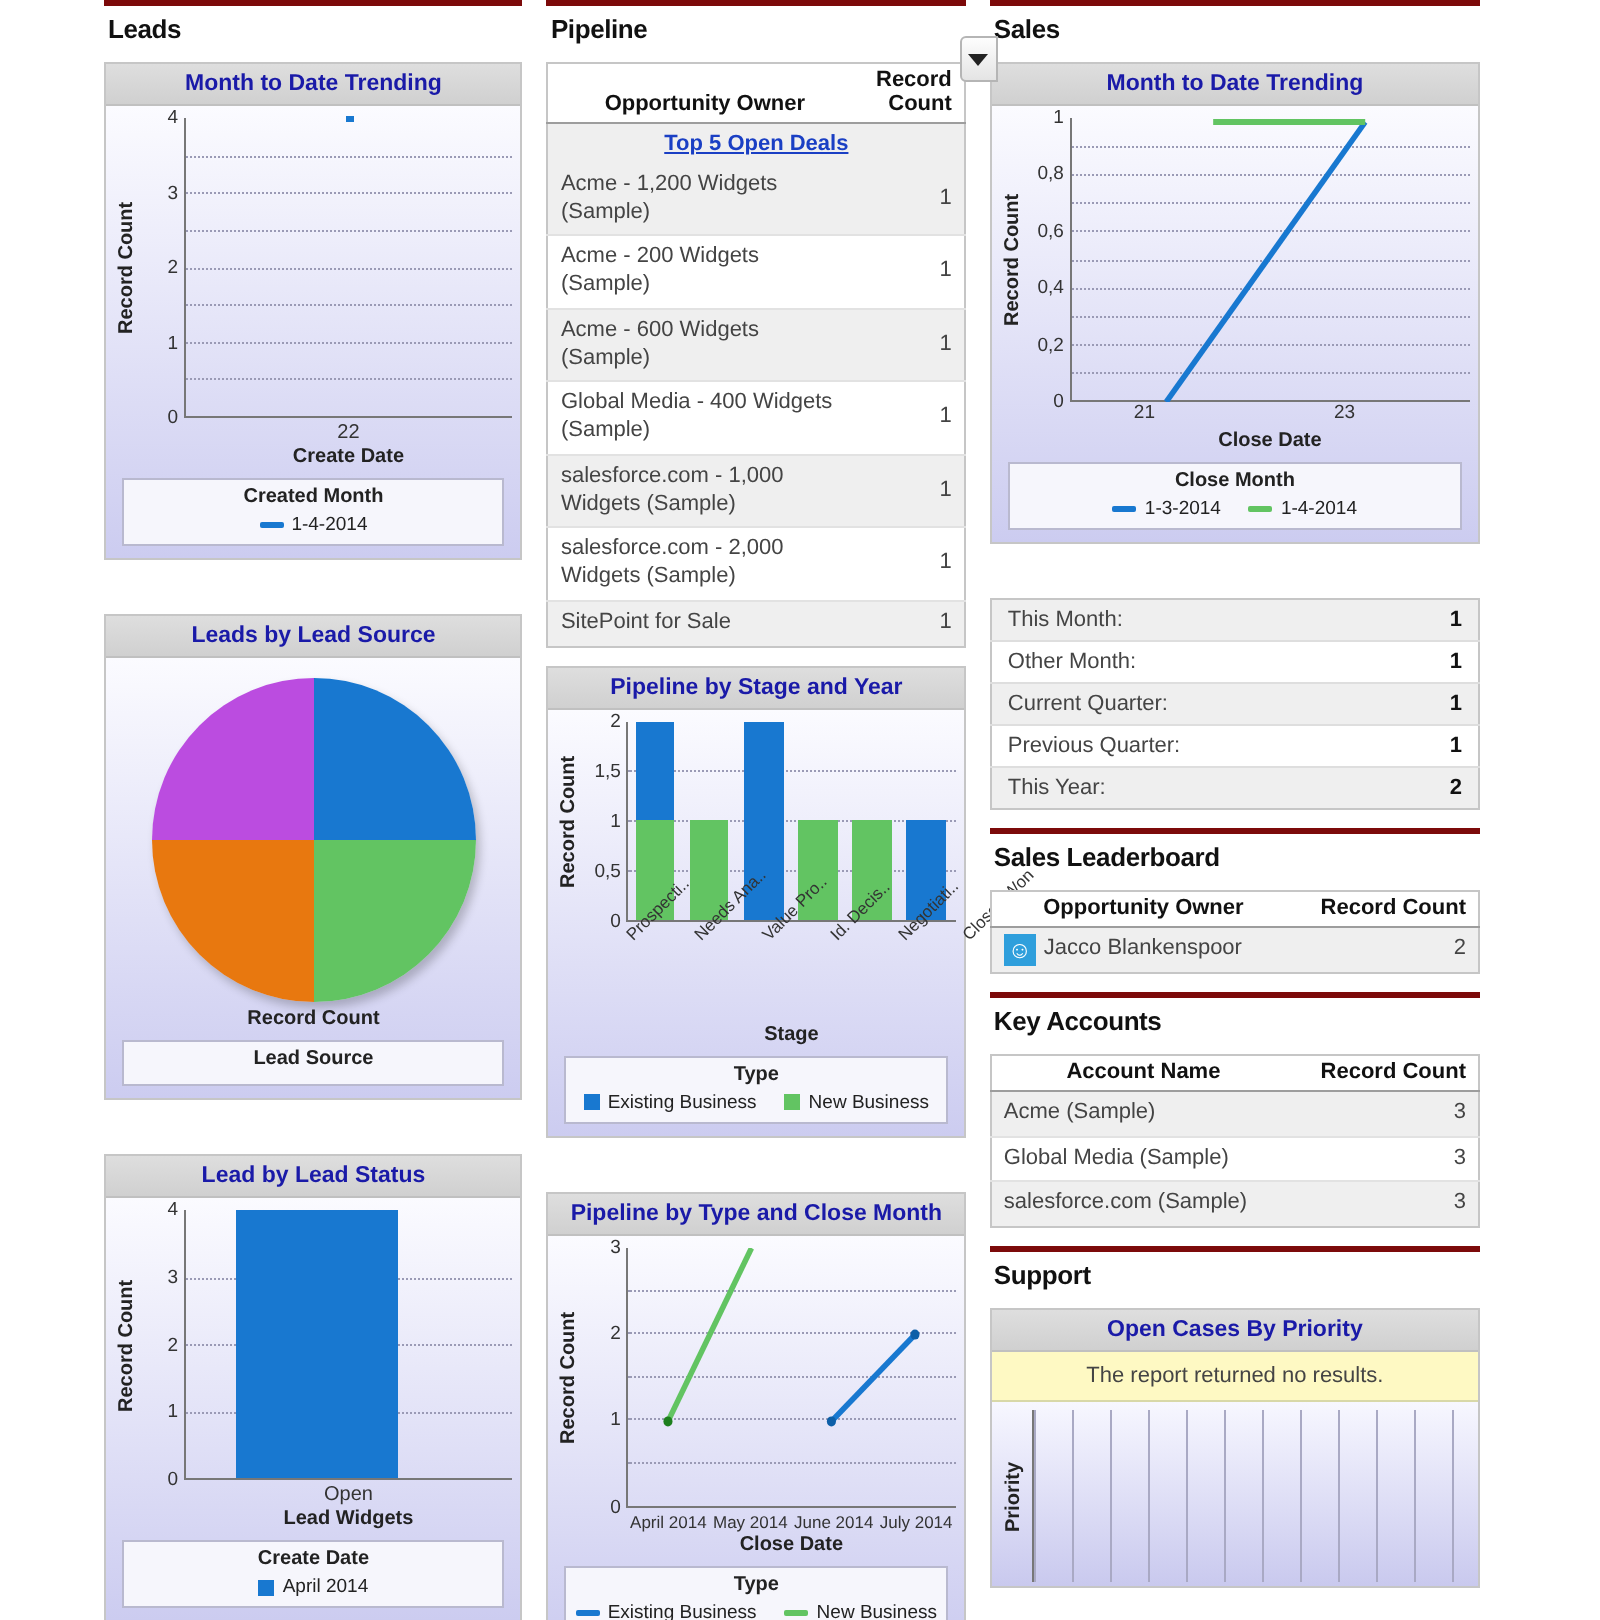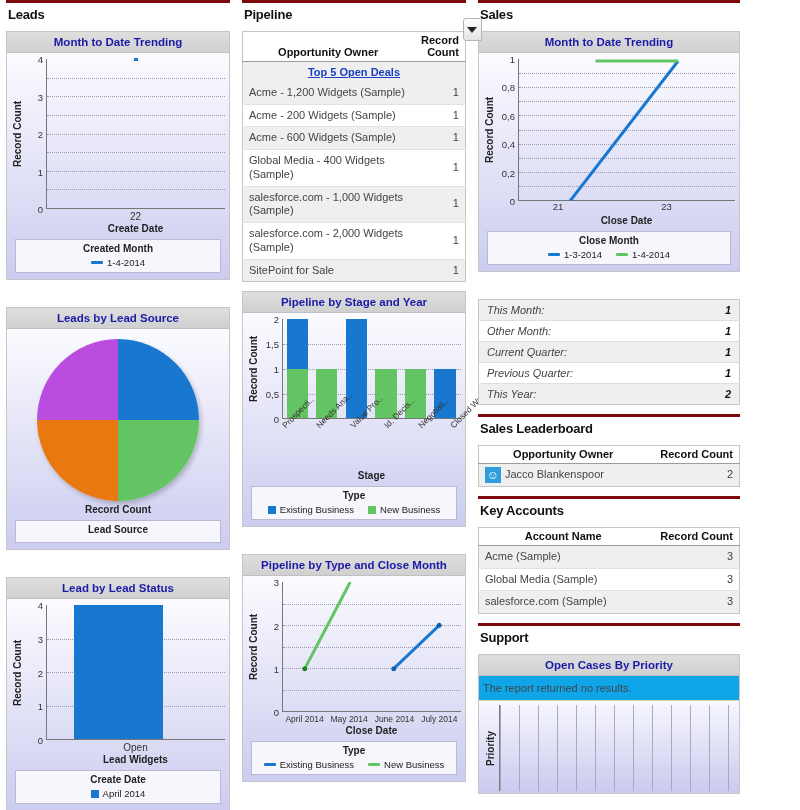--- a/index.html
+++ b/index.html
@@ -4,21 +4,21 @@
 <style>
   * { box-sizing: border-box; margin: 0; padding: 0; }
   body {
     width: 800px; height: 810px;
     background: #ffffff;
     font-family: "Liberation Sans", sans-serif;
     font-size: 11px;
     color: #222;
     overflow: hidden;
   }
-  .dashboard { display: flex; width: 746px; height: 810px; }
+  .dashboard { display: flex; width: 746px; height: 810px; padding-left: 46px; }
   .column { width: 253px; padding: 0 6px; position: relative; }
   .column.sales { width: 294px; }
 
   
   .section {
     border-top: 3px solid #7c0a0a;
     padding-top: 3px;
     margin-bottom: 5px;
     position: relative;
   }
@@ -129,21 +129,21 @@
     line-height: 1.25;
   }
   .data-table tbody tr:nth-child(odd) td { background: #efefef; }
   .data-table tbody tr:nth-child(even) td { background: #ffffff; }
   .data-table tbody tr:last-child td { border-bottom: none; }
 
   
   .metric-table { width: 100%; border-collapse: collapse;
     border: 1px solid #c6c6c6; margin-bottom: 9px; font-size: 11px; }
   .metric-table td {
-    padding: 4px 8px; border-bottom: 1px solid #dedede; color: #444; font-style: italic;
+    padding: 4px 8px; border-bottom: 1px solid #dedede; color: #444;
   }
   .metric-table tr:nth-child(odd) td { background: #efefef; }
   .metric-table tr:nth-child(even) td { background: #ffffff; }
   .metric-table tr:last-child td { border-bottom: none; }
   .metric-table td.val { text-align: right; font-weight: bold; color: #111; }
 
   .avatar {
     width: 16px; height: 16px; background: #2f9fdc;
     display: inline-flex; align-items: center; justify-content: center;
     color: #fff; font-size: 12px; line-height: 1; vertical-align: middle;
@@ -174,22 +174,22 @@
     box-shadow: 2px 3px 5px rgba(0,0,0,0.22);
   }
   .pie-caption { font-weight: bold; font-size: 10px; margin-top: 3px; color: #222; }
 
   
   .bar { position: absolute; bottom: 0; }
   .bar-seg { width: 100%; }
 
   
   .notice {
-    background: #0ea5e9; border-bottom: 1px solid #d8d8a8;
-    padding: 6px 4px; color: #444; font-size: 11px;
+    background: #fef9c3; border-bottom: 1px solid #d8d8a8;
+    text-align: center; padding: 6px 4px; color: #444; font-size: 11px;
   }
   .empty-plot {
     background: linear-gradient(#f7f7ff, #c9c9ee);
     height: 92px; display: flex; padding: 4px 4px 2px;
   }
   .empty-plot .grid-area {
     flex: 1; border-left: 1px solid #777;
     background-image: repeating-linear-gradient(to right, #a9a9c4 0 1px, transparent 1px 19px);
     background-size: 19px 100%;
     margin-left: 2px;

